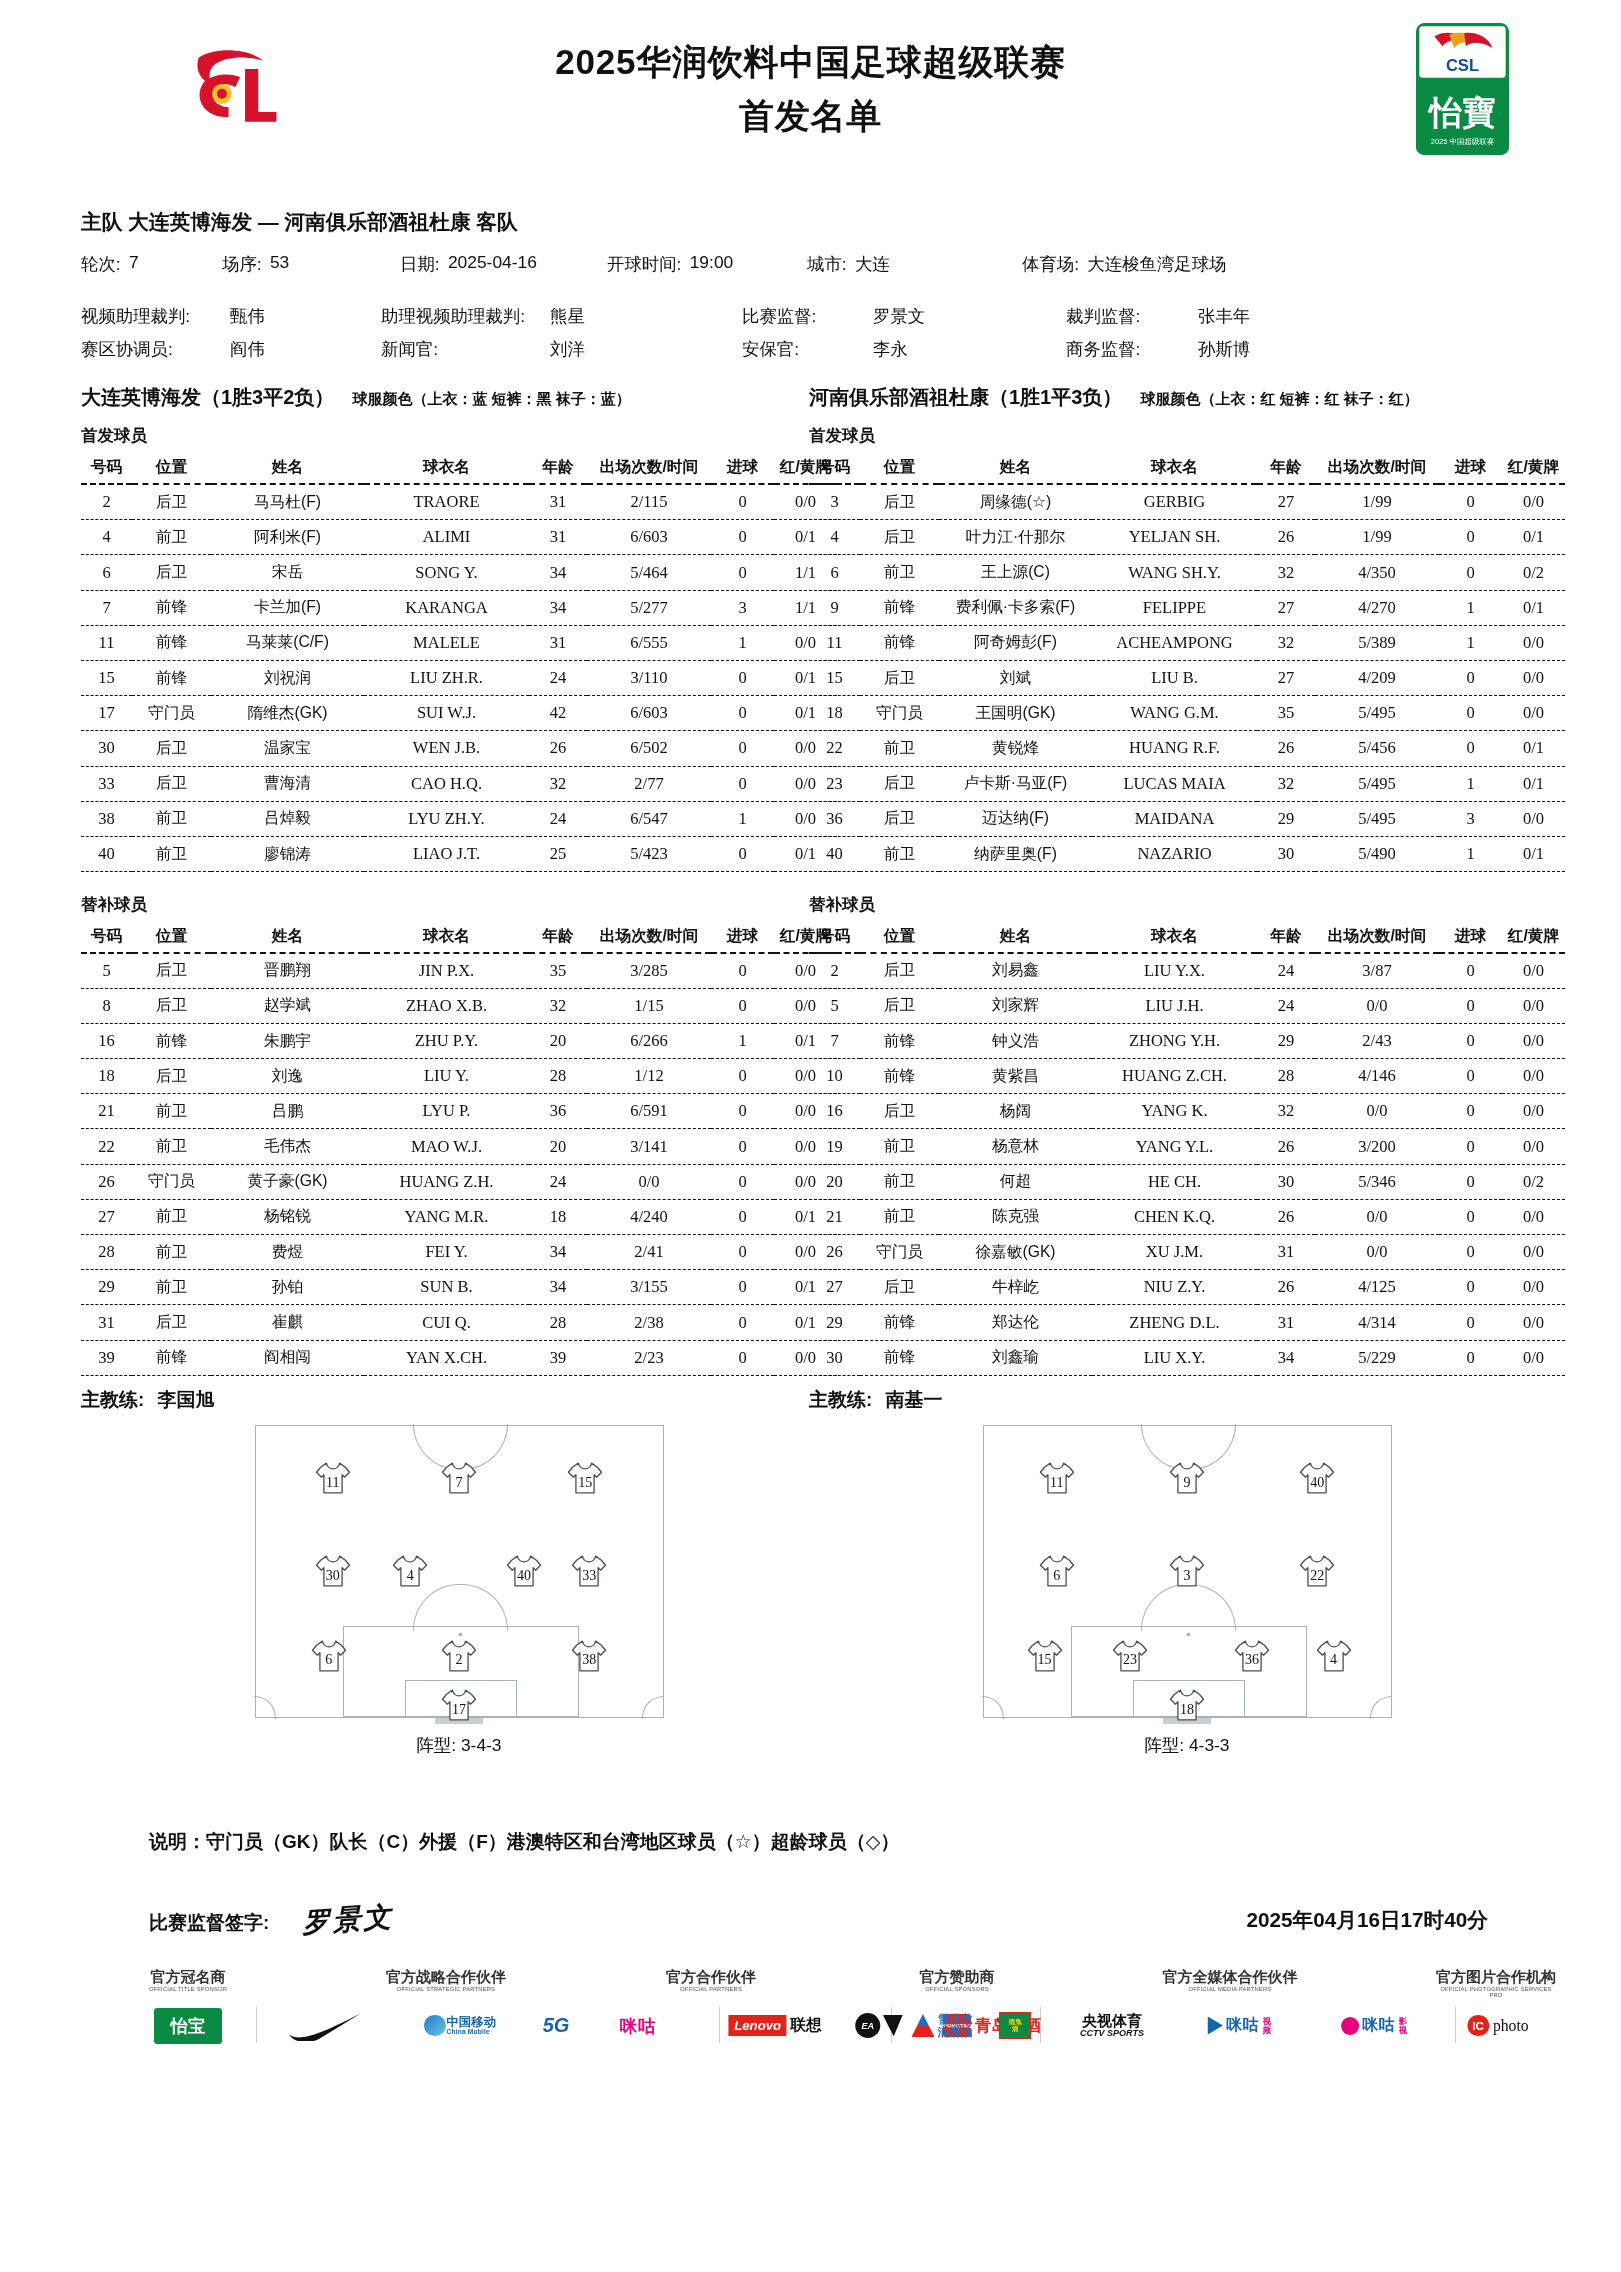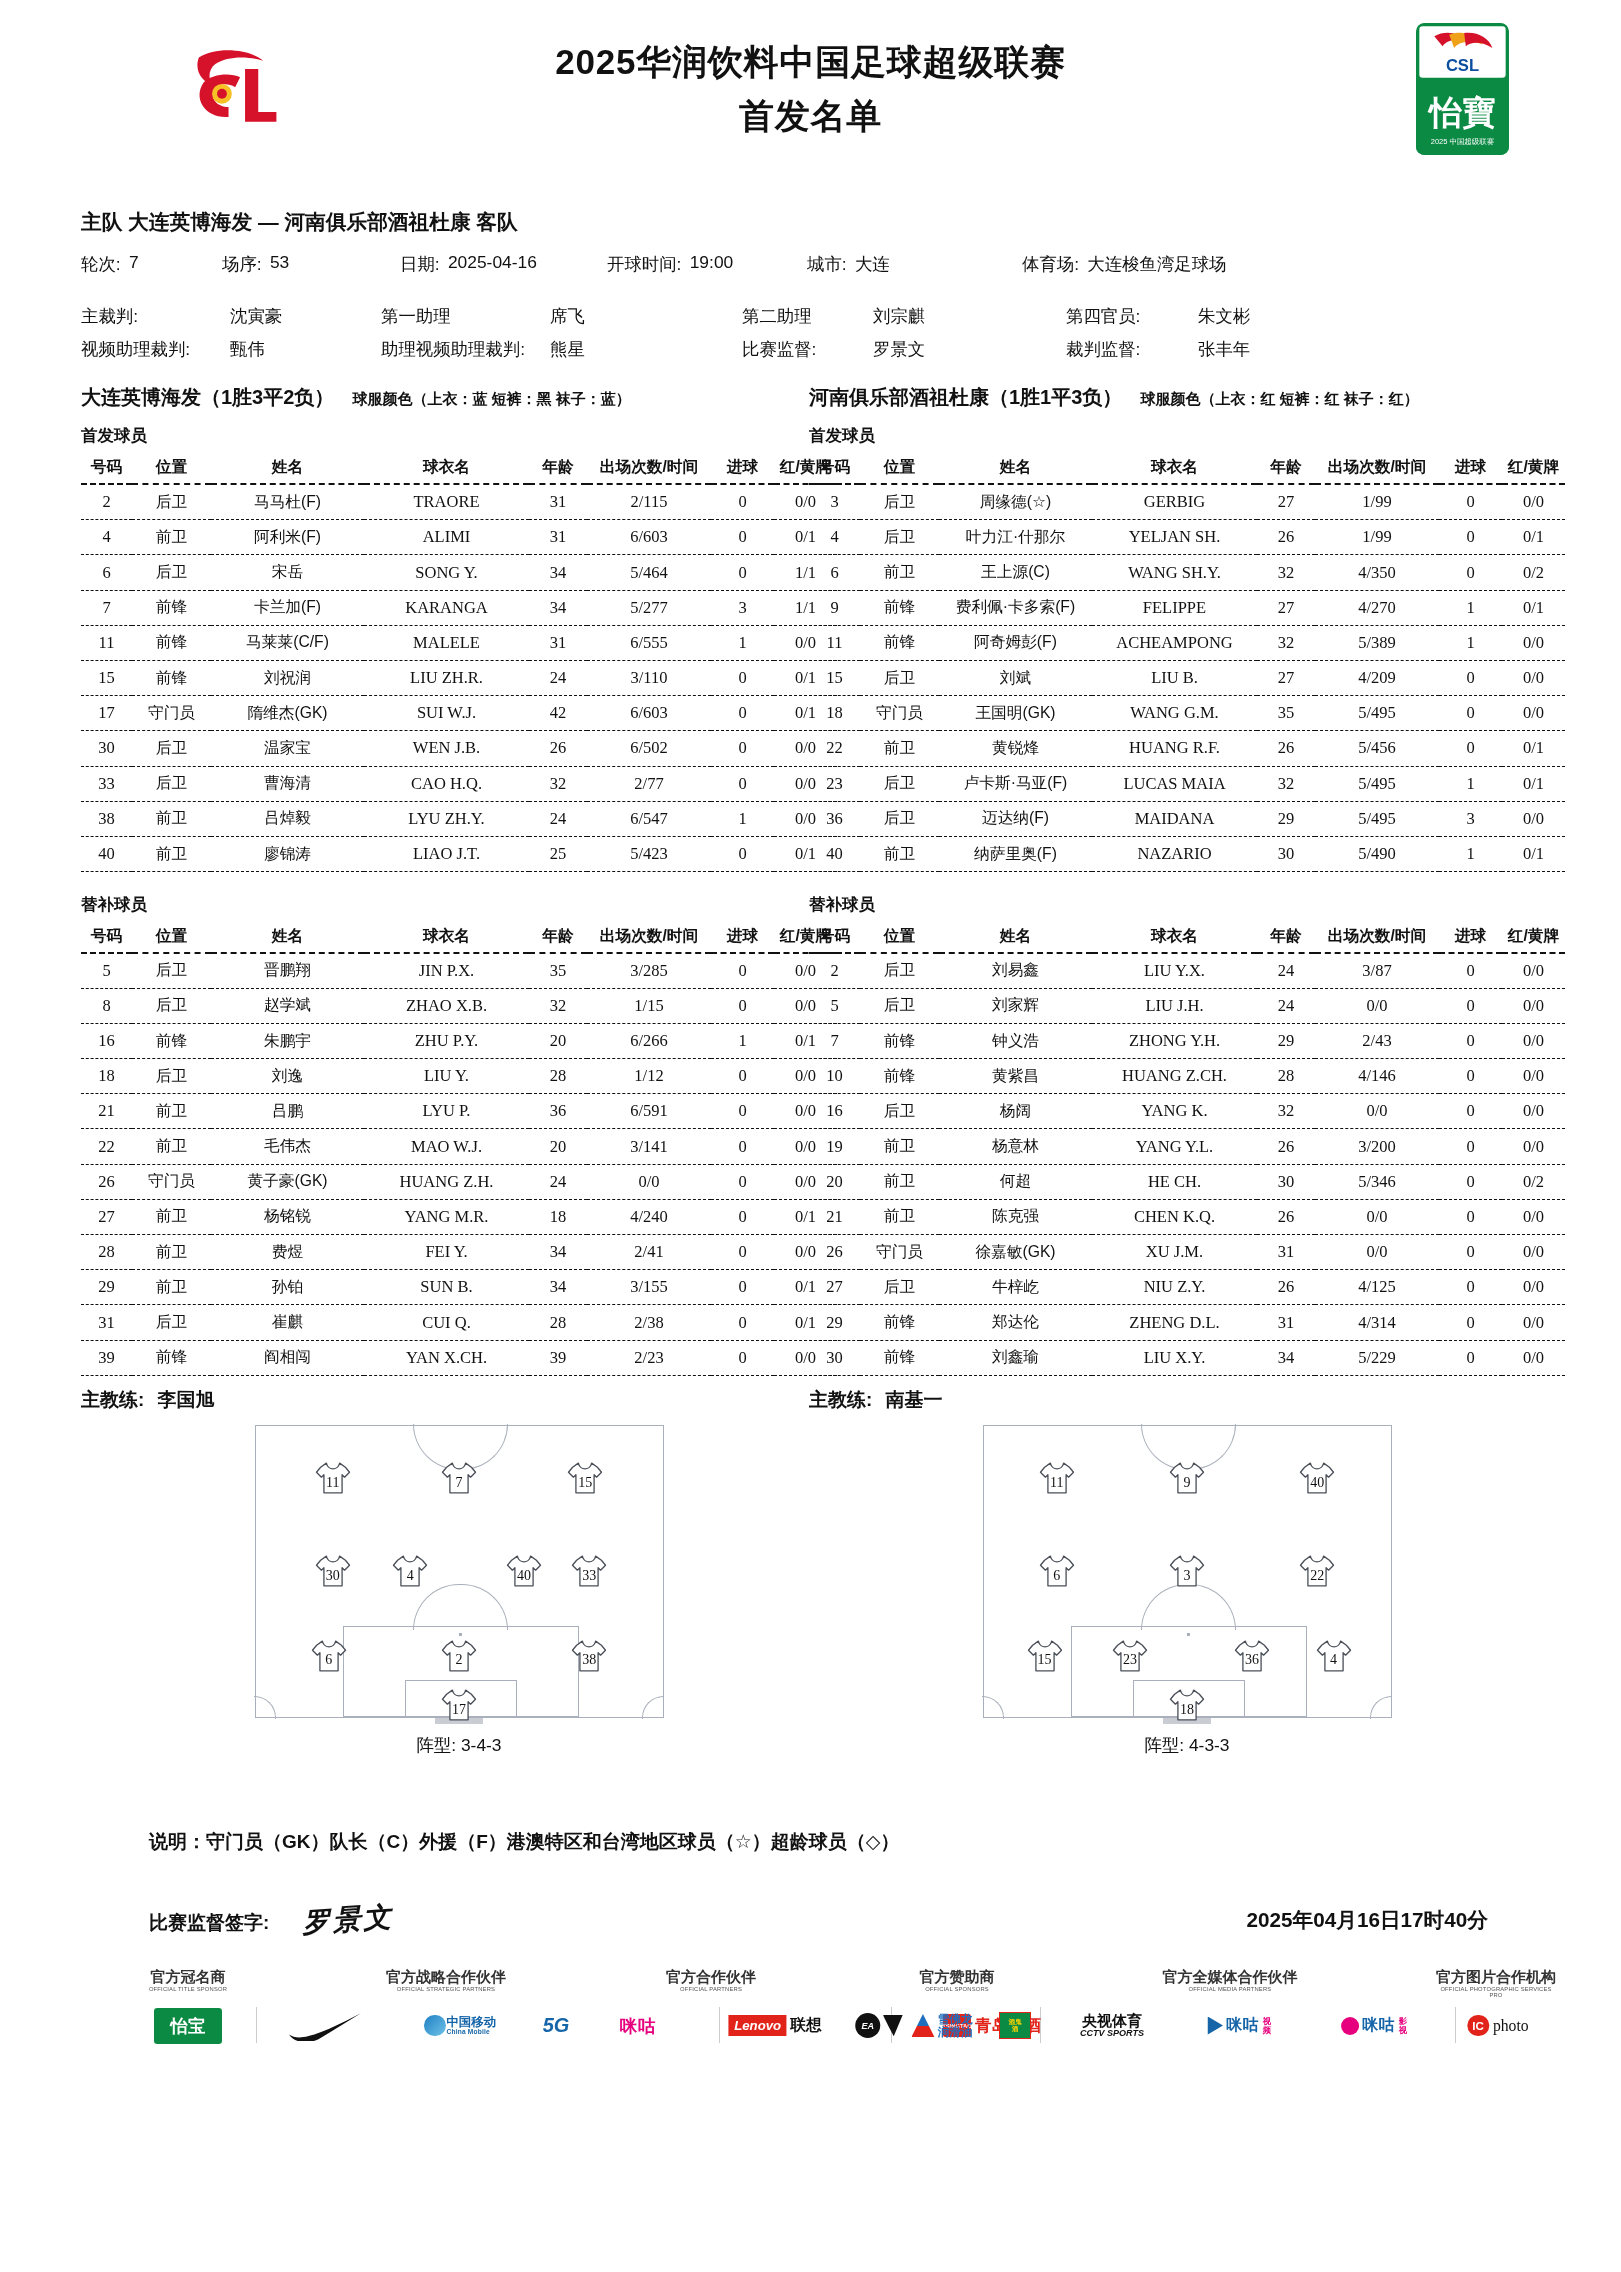--- a/index.html
+++ b/index.html
@@ -235,38 +235,38 @@
       <div class="cell c6">
           <span class="lbl">体育场:</span>
           <span class="val">大连梭鱼湾足球场</span>
         </div>
     </div>
 
     <div style="height:20px;"></div>
 
     <div id="officials-host">
         <div class="orow">
-          <span class="oc k1">主裁判:</span>
-          <span class="ov v1">沈寅豪</span>
-          <span class="oc k2">第一助理</span>
-          <span class="ov v2">席飞</span>
-          <span class="oc k3">第二助理</span>
-          <span class="ov v3">刘宗麒</span>
-          <span class="oc k4">第四官员:</span>
-          <span class="ov v4">朱文彬</span>
-        </div>
-        <div class="orow">
           <span class="oc k1">视频助理裁判:</span>
           <span class="ov v1">甄伟</span>
           <span class="oc k2">助理视频助理裁判:</span>
           <span class="ov v2">熊星</span>
           <span class="oc k3">比赛监督:</span>
           <span class="ov v3">罗景文</span>
           <span class="oc k4">裁判监督:</span>
           <span class="ov v4">张丰年</span>
+        </div>
+        <div class="orow">
+          <span class="oc k1">赛区协调员:</span>
+          <span class="ov v1">阎伟</span>
+          <span class="oc k2">新闻官:</span>
+          <span class="ov v2">刘洋</span>
+          <span class="oc k3">安保官:</span>
+          <span class="ov v3">李永</span>
+          <span class="oc k4">商务监督:</span>
+          <span class="ov v4">孙斯博</span>
         </div>
       </div>
   </div>
 
   <div class="teams">
 
     <div class="team-col home">
       <div class="team-head">
         <span class="team-name"><span>大连英博海发</span><span>（1胜3平2负）</span></span>
         <span class="kit">球服颜色（上衣：蓝 短裤：黑 袜子：蓝）</span>

